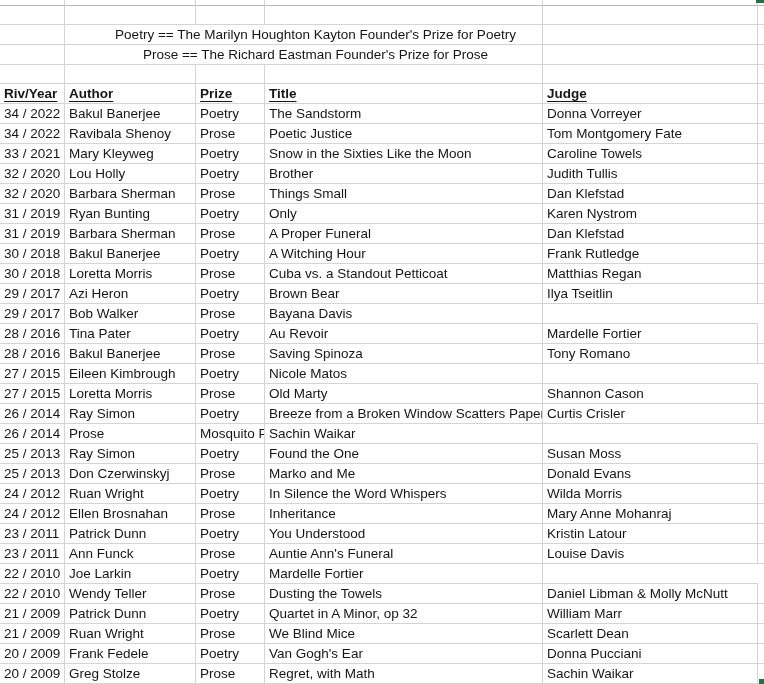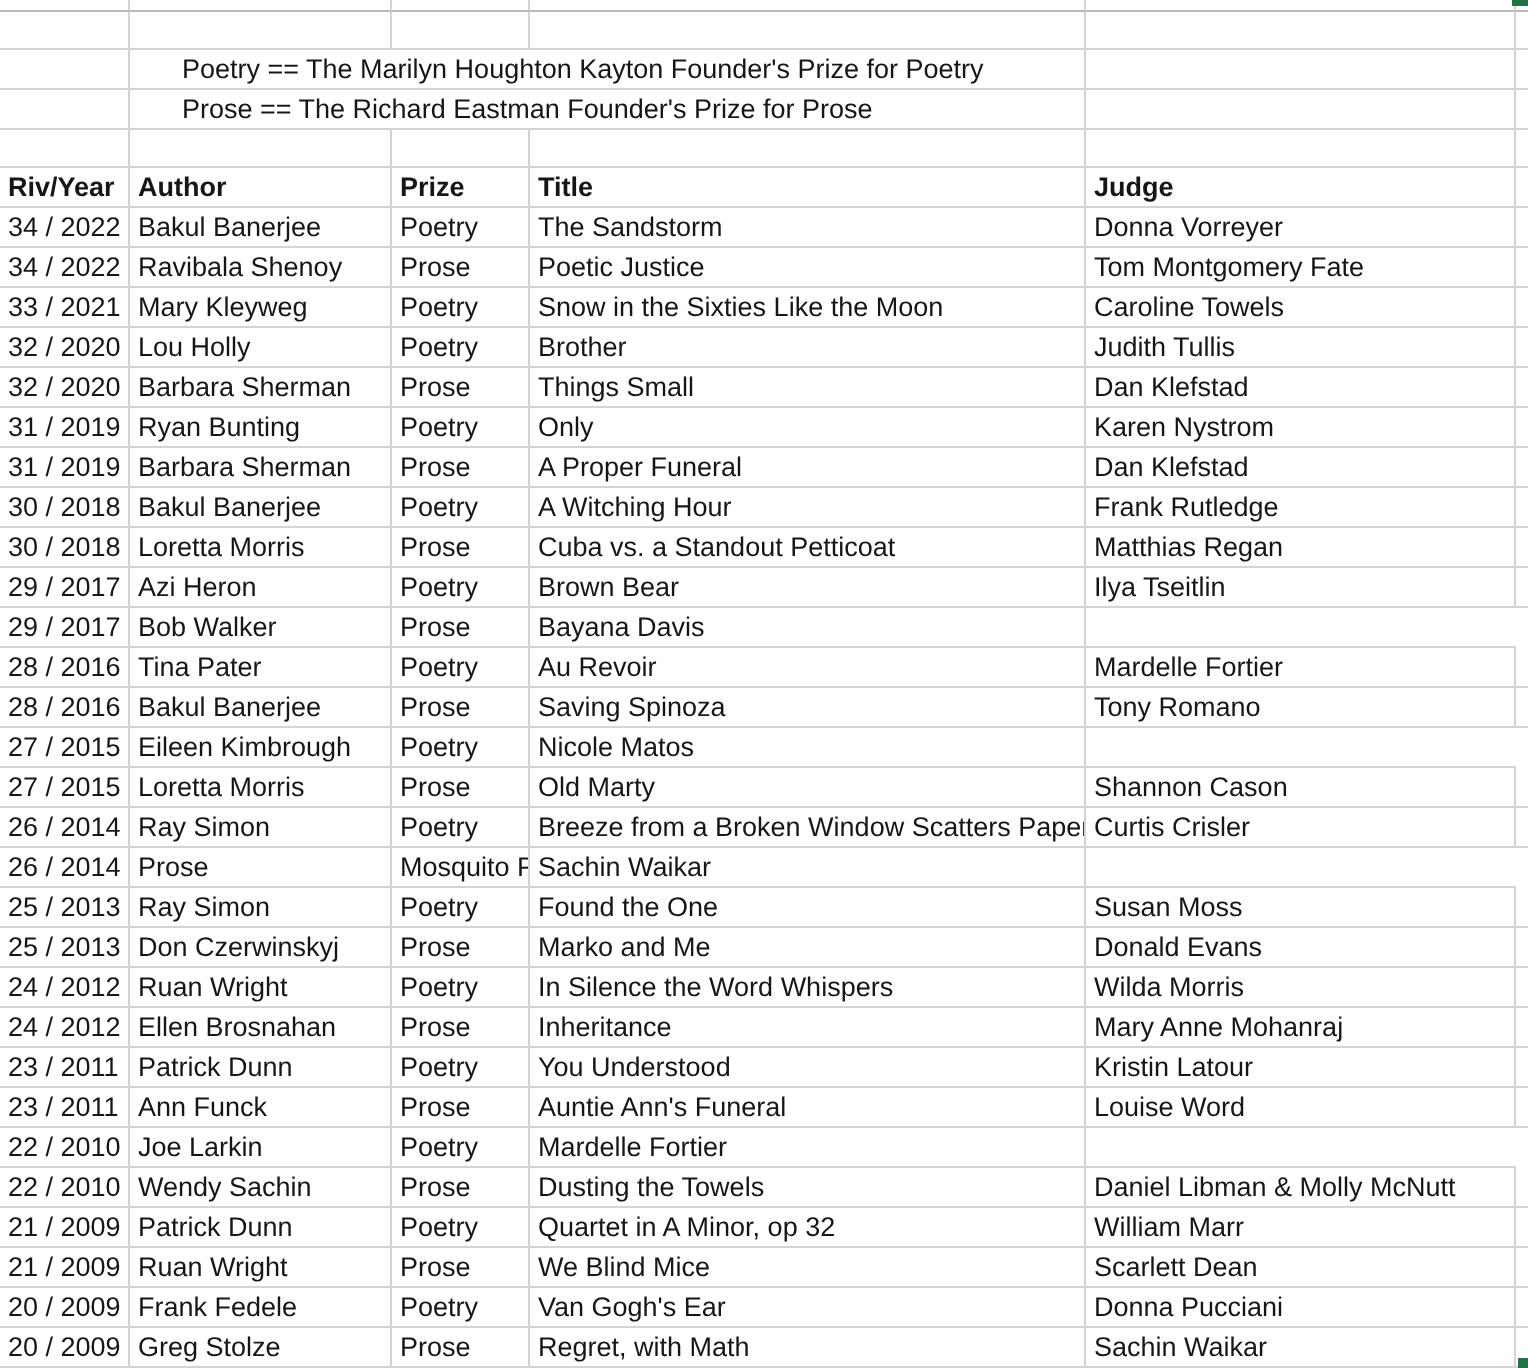--- a/index.html
+++ b/index.html
@@ -22,23 +22,23 @@
     border-bottom:1px solid var(--grid,#d4d4d4);
     line-height:19px;
     padding:0 2px 0 4px;
     white-space:nowrap;
     overflow:hidden;
   }
   .h19 .cell{line-height:18px}
   .h6 .cell{padding:0}
   .no-r{border-right:none}
   .sliver .cell{border-bottom-color:var(--grid-top,#b9b9b9)}
-  .merged{grid-column:2/5;text-align:left;padding-left:26px}
+  .merged{grid-column:2/5;text-align:center;padding-left:26px}
   .header-row .cell{font-weight:bold}
-  .hd{text-underline-offset:3px;text-decoration-thickness:1px}
+  .hd{text-decoration:underline;text-underline-offset:3px;text-decoration-thickness:1px}
   .green-strip{position:absolute;top:0;right:0;width:8px;height:3px;background:var(--accent,#217346)}
   .green-handle{position:absolute;bottom:0;right:0;width:5px;height:5px;background:var(--accent,#217346)}
 </style>
 </head>
 <body>
 
 <div class="sheet">
 
   <div class="row h6 sliver">
     <div class="cell"></div>
@@ -284,35 +284,35 @@
       <div class="cell">You Understood</div>
       <div class="cell">Kristin Latour</div>
       <div class="cell no-r"></div>
     </div>
 
     <div class="row h20 data-row">
       <div class="cell">23 / 2011</div>
       <div class="cell">Ann Funck</div>
       <div class="cell">Prose</div>
       <div class="cell">Auntie Ann's Funeral</div>
-      <div class="cell">Louise Word</div>
+      <div class="cell">Louise Davis</div>
       <div class="cell no-r"></div>
     </div>
 
     <div class="row h20 data-row">
       <div class="cell">22 / 2010</div>
       <div class="cell">Joe Larkin</div>
       <div class="cell">Poetry</div>
       <div class="cell">Mardelle Fortier</div>
       <div class="cell no-r"></div>
     </div>
 
     <div class="row h20 data-row">
       <div class="cell">22 / 2010</div>
-      <div class="cell">Wendy Sachin</div>
+      <div class="cell">Wendy Teller</div>
       <div class="cell">Prose</div>
       <div class="cell">Dusting the Towels</div>
       <div class="cell">Daniel Libman &amp; Molly McNutt</div>
       <div class="cell no-r"></div>
     </div>
 
     <div class="row h20 data-row">
       <div class="cell">21 / 2009</div>
       <div class="cell">Patrick Dunn</div>
       <div class="cell">Poetry</div>

